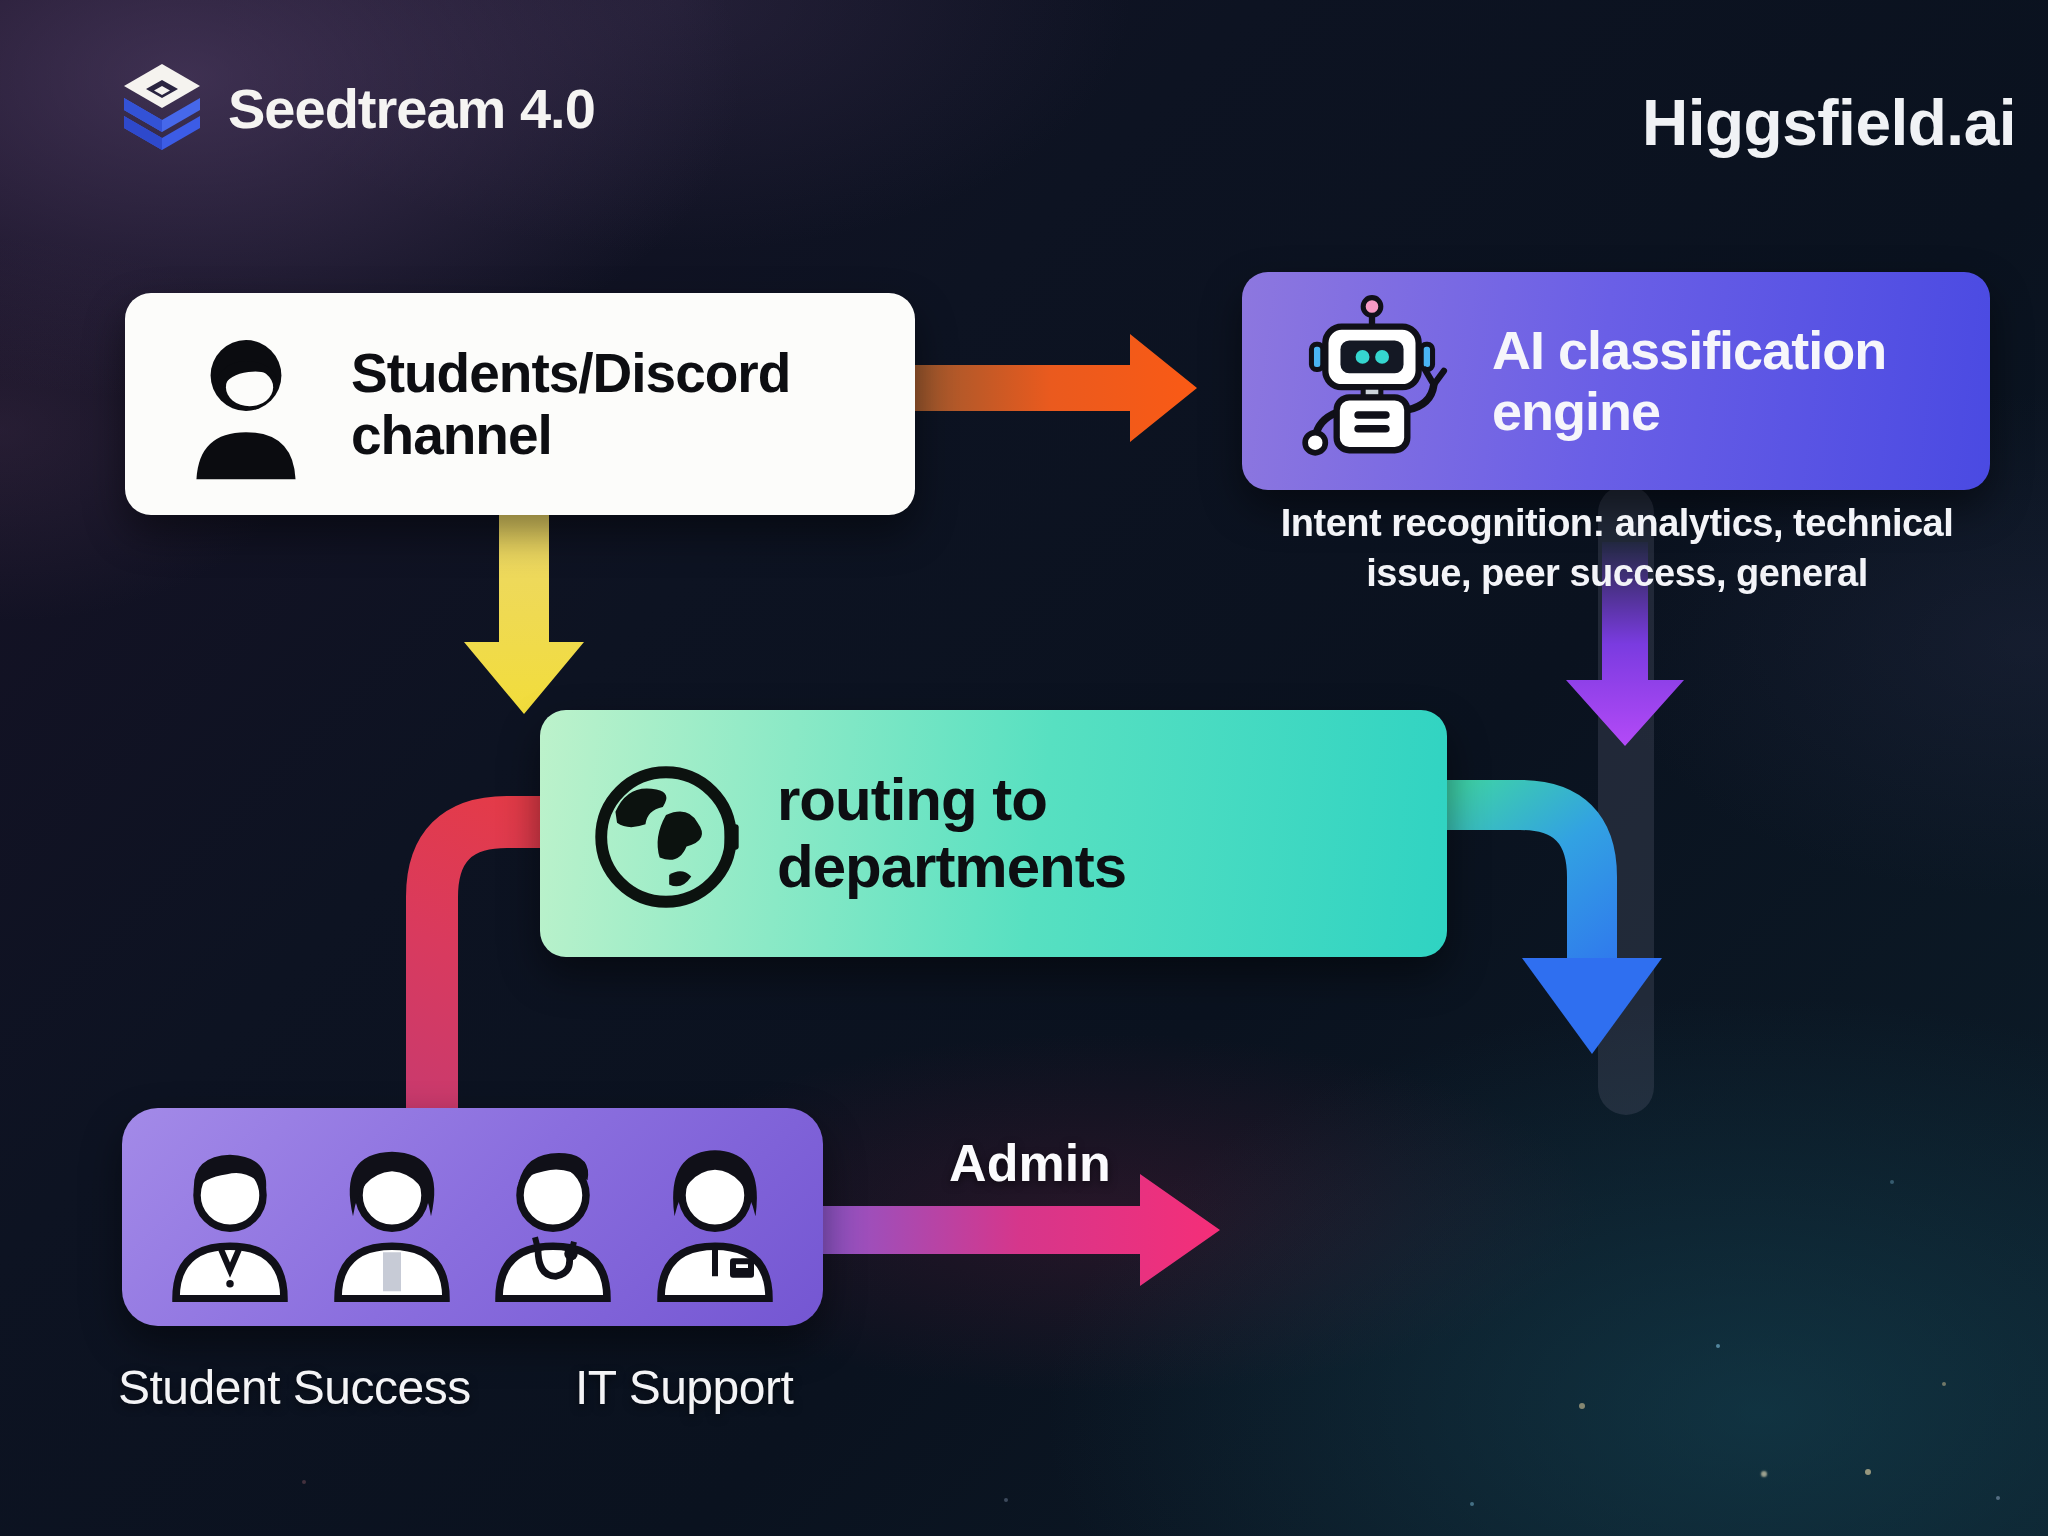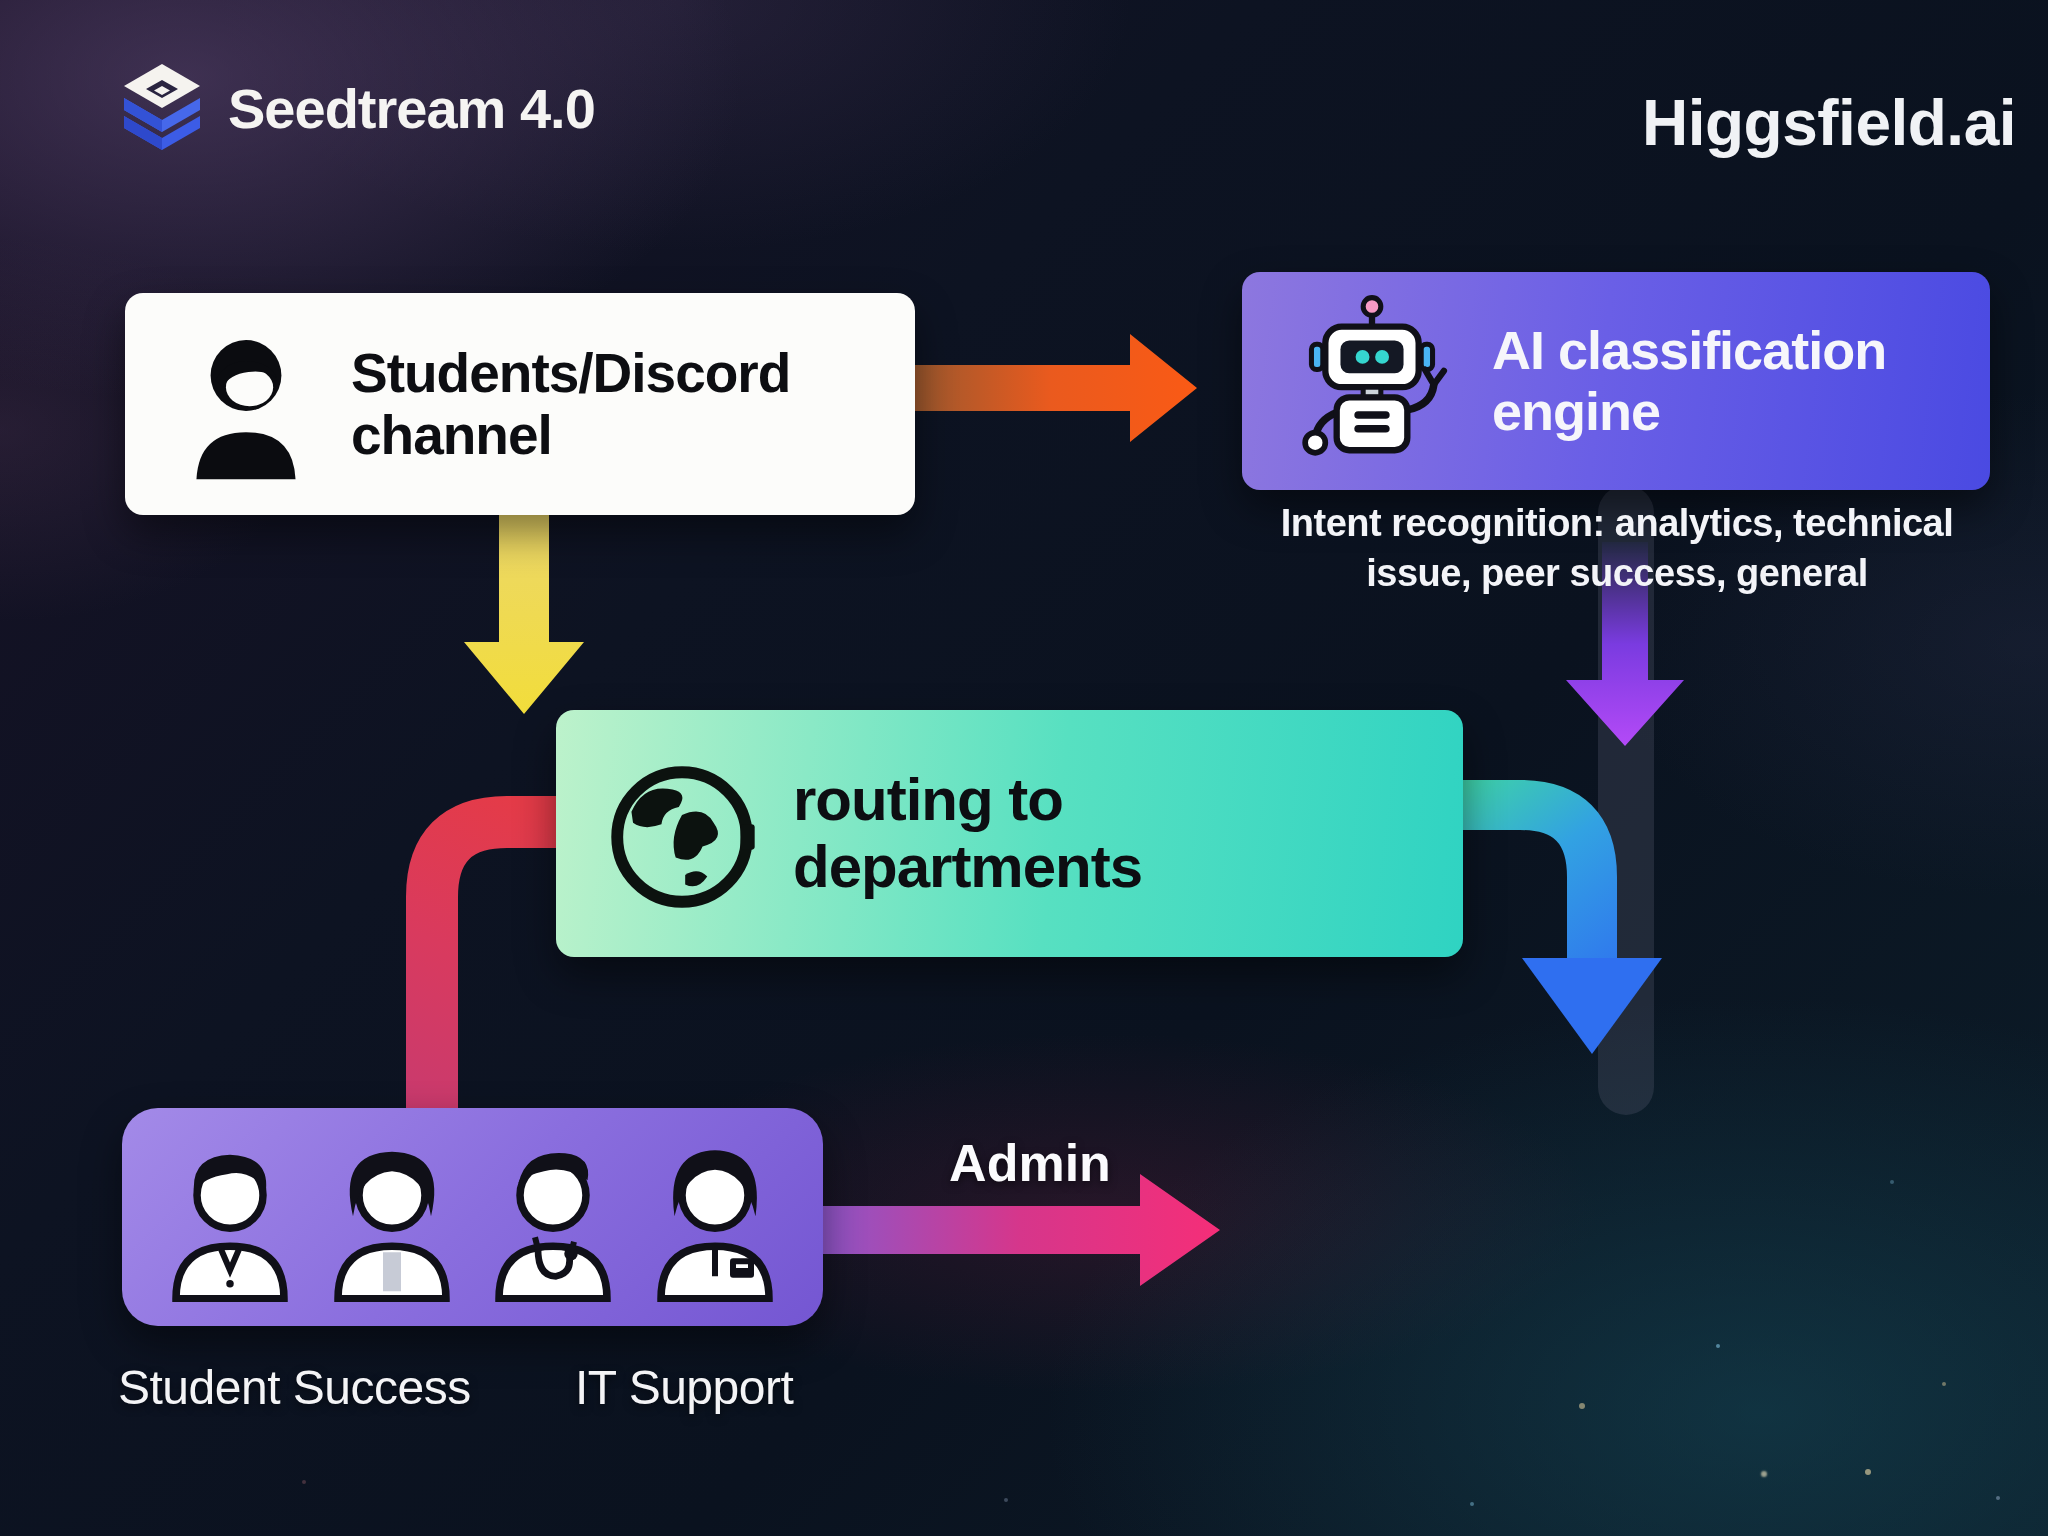--- a/index.html
+++ b/index.html
@@ -24,31 +24,31 @@
       1942px 1382px 0 0 rgba(232,212,160,0.45),
       1762px 1472px 2px 1px rgba(255,242,200,0.60),
       1996px 1496px 0 0 rgba(190,210,240,0.40),
       1004px 1498px 0 0 rgba(180,200,230,0.30),
       302px 1480px 0 0 rgba(200,120,130,0.30),
       1648px 710px 0 0 rgba(170,190,220,0.25),
       1890px 1180px 0 0 rgba(150,222,255,0.30);}
   .connector{position:absolute;z-index:2;}
   .shadow-strip{position:absolute;left:1598px;top:485px;width:56px;height:630px;border-radius:28px;
     background:rgba(92,98,120,0.28);z-index:1;}
-  .node{position:absolute;border-radius:18px;box-shadow:0 18px 40px rgba(0,0,0,0.45);z-index:3;}
+  .node{position:absolute;border-radius:26px;box-shadow:0 18px 40px rgba(0,0,0,0.45);z-index:3;}
   .node-icon{position:absolute;}
   .node-text{position:absolute;top:50%;transform:translateY(-50%);font-weight:800;letter-spacing:-1px;
     color:#0d0e12;line-height:1.13;white-space:nowrap;}
   .line{display:block;}
   .students-box{left:125px;top:293px;width:790px;height:222px;background:#fcfcfa;}
   .ai-box{left:1242px;top:272px;width:748px;height:218px;
     background:linear-gradient(97deg,#8d77df 0%,#6a5fe6 48%,#4a4ae2 100%);}
   .ai-box .node-text{color:#f6f6fb;}
   .routing-box{left:540px;top:710px;width:907px;height:247px;
-    background:linear-gradient(97deg,#bdf2cb 0%,#57e0c1 55%,#2fd3c2 100%);margin-left:16px;}
+    background:linear-gradient(97deg,#bdf2cb 0%,#57e0c1 55%,#2fd3c2 100%);}
   .departments-box{left:122px;top:1108px;width:701px;height:218px;border-radius:36px;
     background:linear-gradient(135deg,#a38ae8 0%,#8a6ede 50%,#7456d2 100%);
     display:flex;align-items:center;justify-content:space-evenly;padding:0 22px;box-sizing:border-box;}
   .dashboard-box{left:1243px;top:1110px;width:744px;height:222px;background:#fcfcfa;}
   .intent-note{position:absolute;left:1237px;top:498px;width:760px;z-index:5;text-align:center;
     font-size:38px;font-weight:700;color:#f3f4f8;line-height:1.32;letter-spacing:-0.5px;white-space:nowrap;}
   .brand-left{position:absolute;left:112px;top:58px;display:flex;align-items:center;gap:16px;z-index:5;}
   .app-title{font-size:56px;font-weight:800;color:#f5f4f2;letter-spacing:-1px;}
   .brand-right{position:absolute;left:1642px;top:86px;font-size:64px;font-weight:800;color:#f0f2f5;
     letter-spacing:-0.5px;z-index:5;}

